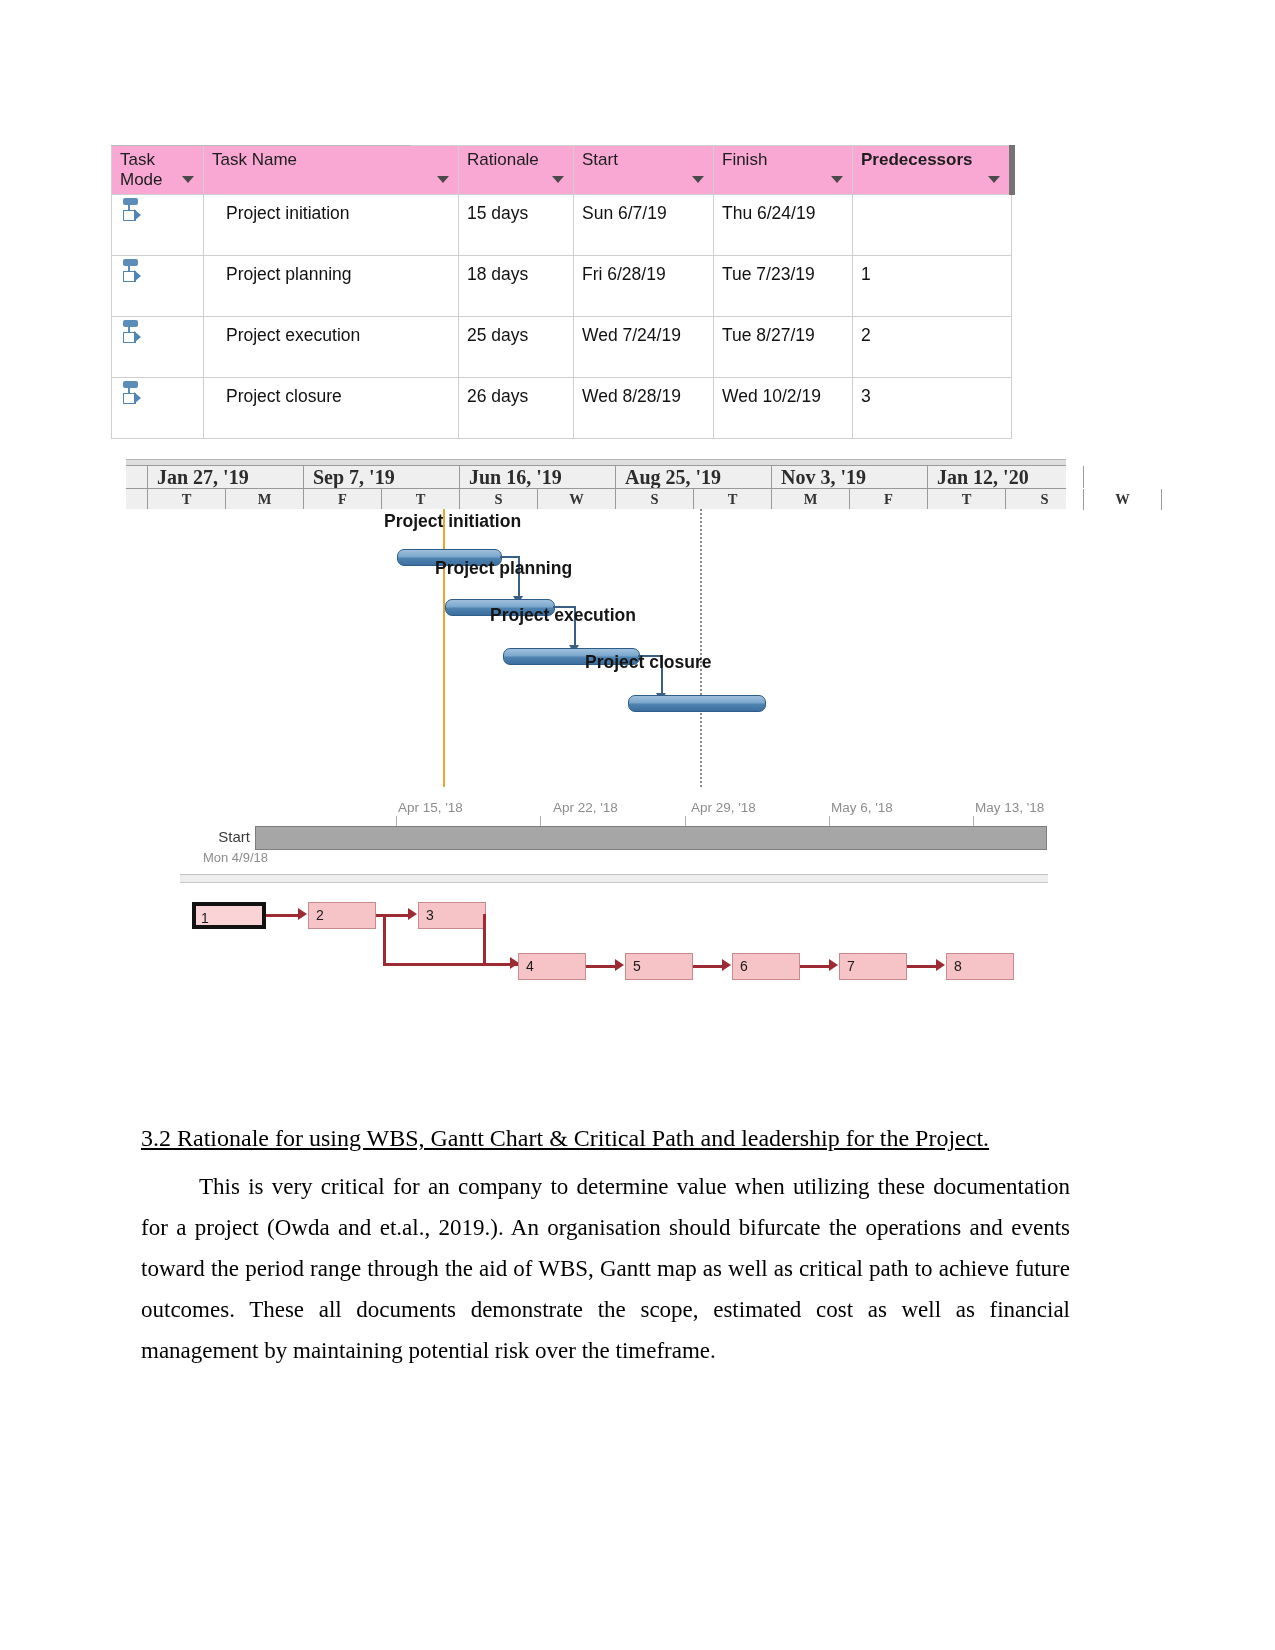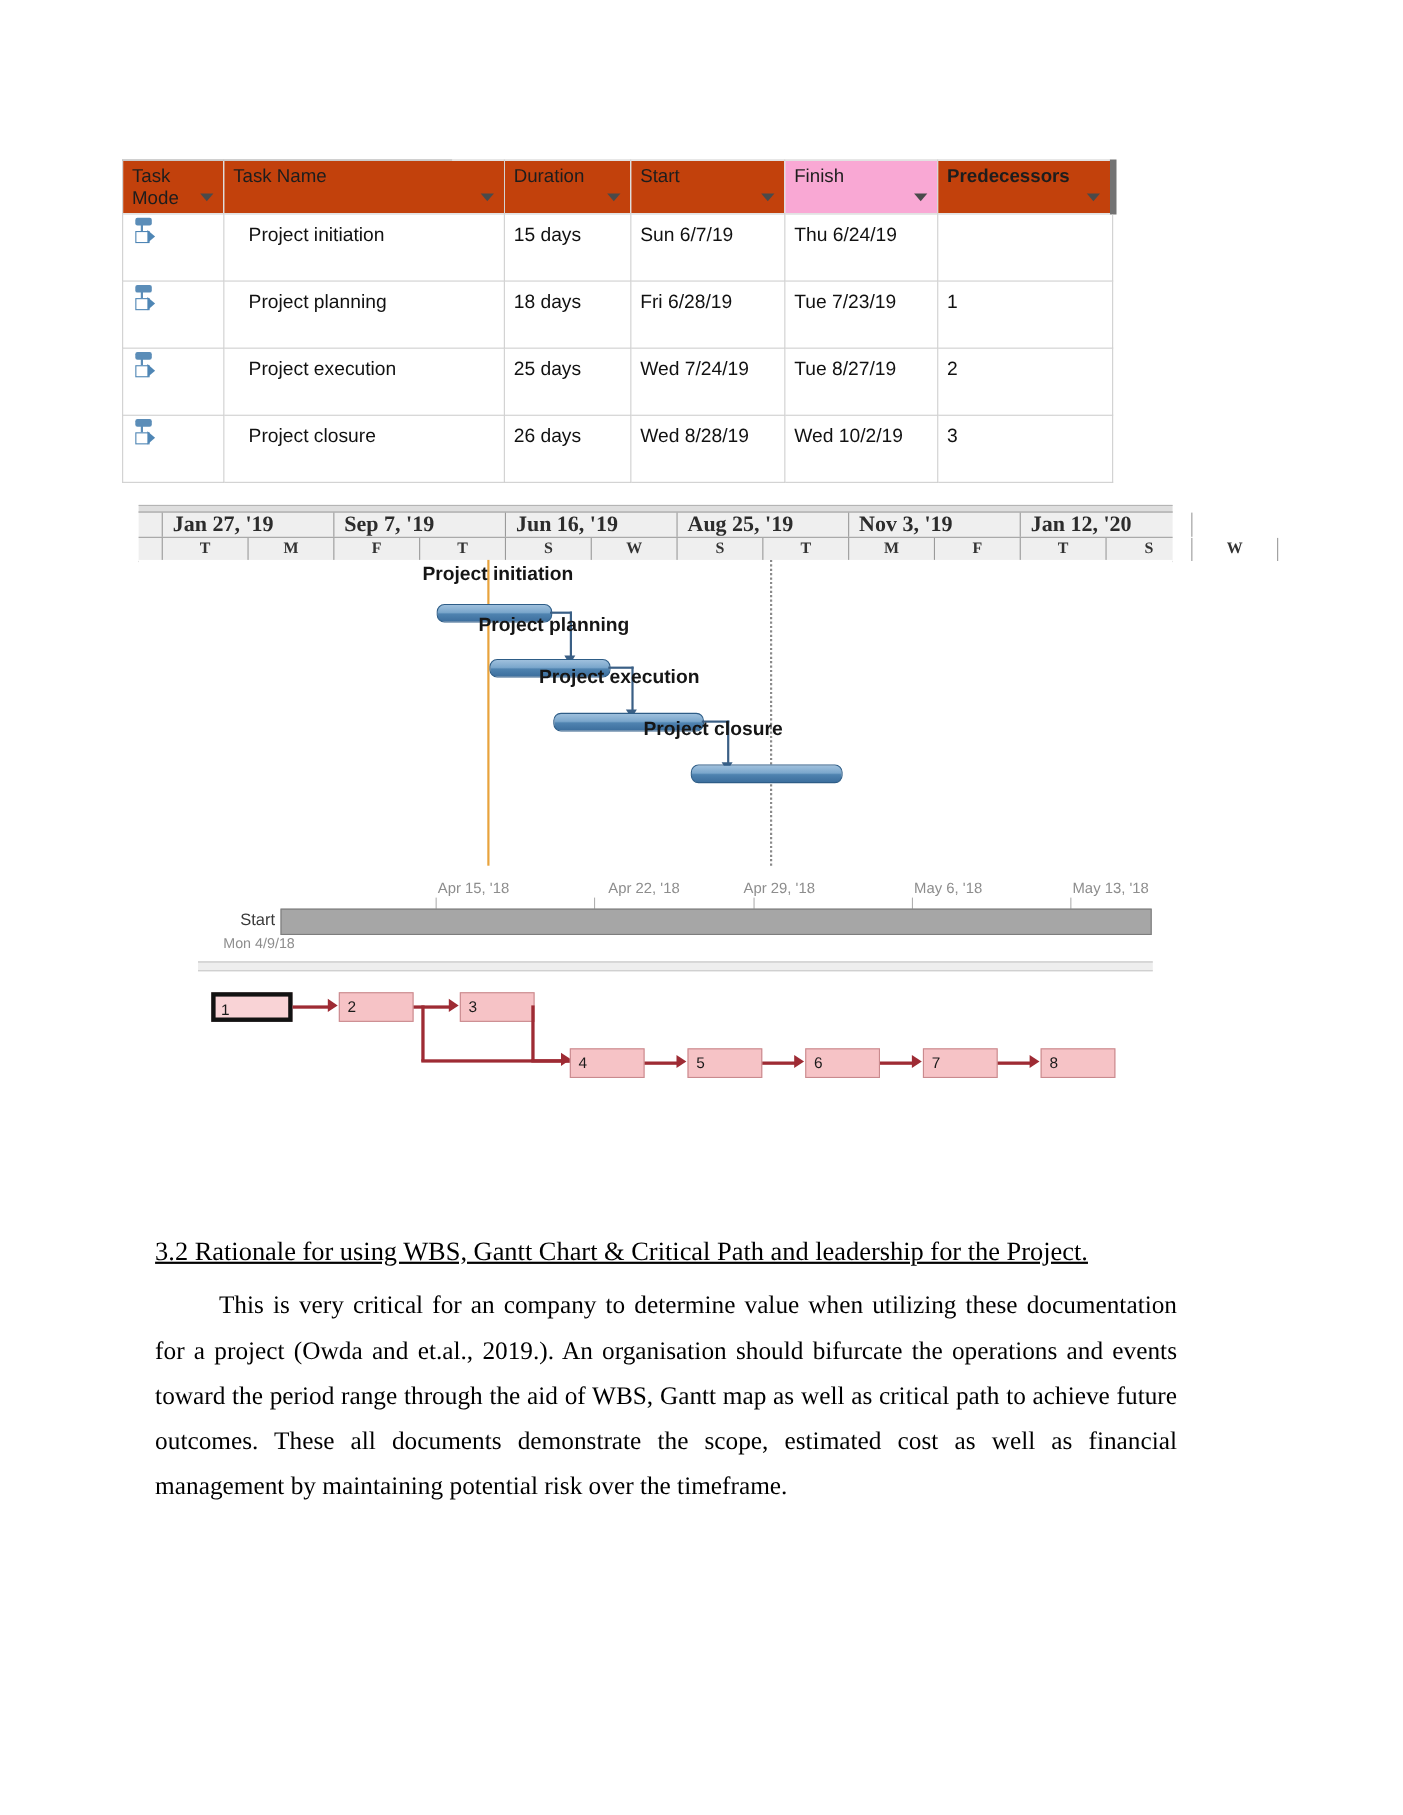--- a/index.html
+++ b/index.html
@@ -35,21 +35,21 @@
     width: 900px;
     table-layout: fixed;
   }
   .ms-grid th, .ms-grid td {
     border: 1px solid #cfcfcf;
     padding: 0;
     vertical-align: top;
     background: #ffffff;
   }
   .ms-grid thead th {
-    background: #c2410c;
+    background: #f9a8d4;
     height: 44px;
     position: relative;
     font-weight: normal;
     font-size: 17px;
     color: #1d1d1d;
     text-align: left;
     padding: 4px 6px 0 8px;
     line-height: 20px;
   }
   .ms-grid thead th.finish-col {
@@ -367,21 +367,21 @@
       <tr>
         <th>
           <span class="hdr-label">Task Mode</span>
           <span class="hdr-arrow"></span>
         </th>
         <th>
           <span class="hdr-label">Task Name</span>
           <span class="hdr-arrow"></span>
         </th>
         <th>
-          <span class="hdr-label">Duration</span>
+          <span class="hdr-label">Rationale</span>
           <span class="hdr-arrow"></span>
         </th>
         <th>
           <span class="hdr-label">Start</span>
           <span class="hdr-arrow"></span>
         </th>
         <th class="finish-col">
           <span class="hdr-label">Finish</span>
           <span class="hdr-arrow"></span>
         </th>
@@ -508,21 +508,21 @@
     <div class="task-label" style="left:459px; top:143px;">Project closure</div>
     <div class="bar" style="left:502px; top:186px; width:136px;"></div>
   </div>
 </div>
 
 <div class="timeline">
   <div class="tl-tick-label" style="left:218px;">Apr 15, '18</div>
   <div class="tl-tick" style="left:216px;"></div>
   <div class="tl-tick-label" style="left:373px;">Apr 22, '18</div>
   <div class="tl-tick" style="left:360px;"></div>
-  <div class="tl-tick-label" style="left:496px;">Apr 29, '18</div>
+  <div class="tl-tick-label" style="left:511px;">Apr 29, '18</div>
   <div class="tl-tick" style="left:505px;"></div>
   <div class="tl-tick-label" style="left:651px;">May 6, '18</div>
   <div class="tl-tick" style="left:649px;"></div>
   <div class="tl-tick-label" style="left:795px;">May 13, '18</div>
   <div class="tl-tick" style="left:793px;"></div>
 
   <div class="tl-bar"></div>
   <div class="tl-start-label">Start</div>
   <div class="tl-start-date">Mon 4/9/18</div>
 </div>

